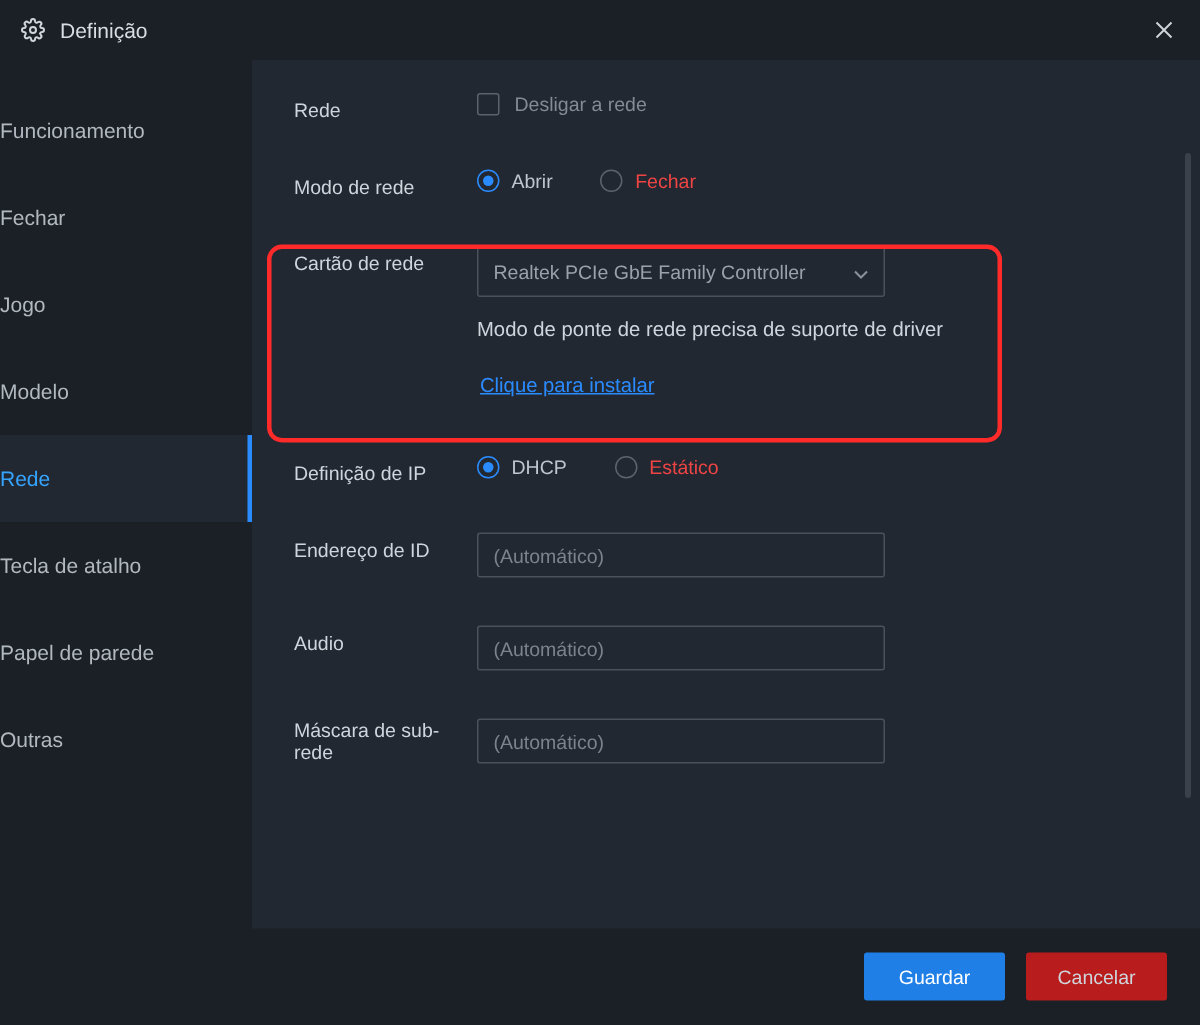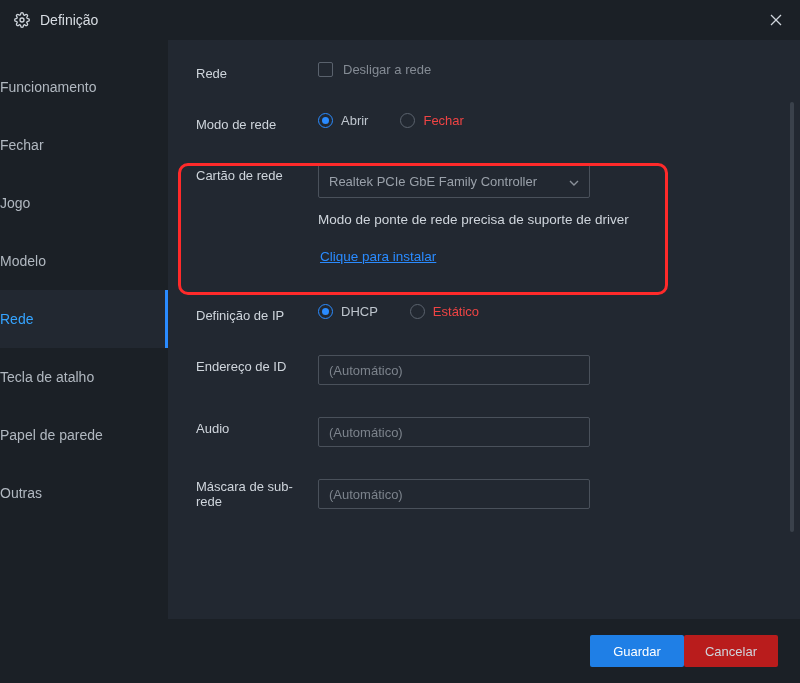--- a/index.html
+++ b/index.html
@@ -164,20 +164,21 @@
     left: 178px;
     top: 163px;
     width: 490px;
     height: 132px;
   }
   
   .footer {
     height: 64px;
     background: #1b2026;
     display: flex; align-items: center; justify-content: flex-end;
+    gap: 14px;
     padding-right: 22px;
   }
   .btn {
     min-width: 94px; height: 32px;
     border: none;
     border-radius: 2px;
     font-size: 13px;
     cursor: pointer;
     display: inline-flex; align-items: center; justify-content: center;
   }

